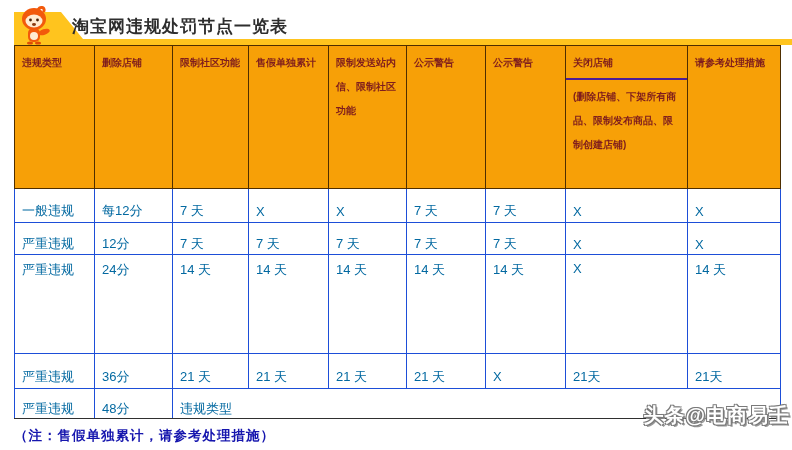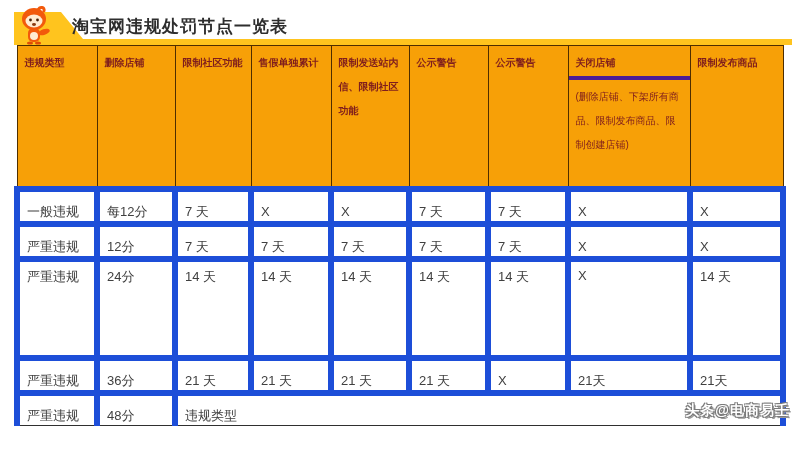--- a/index.html
+++ b/index.html
@@ -15,35 +15,35 @@
             color:#2e2e2e; letter-spacing:1px; z-index:2; }
 
   
   table { margin-left:14px; width:766px; border-collapse:collapse; table-layout:fixed;
           border:1px solid #2f2f2f; }
   thead th { background:#F7A007; color:#7f1d1d; font-size:10px; font-weight:bold;
              text-align:left; vertical-align:top; height:143px;
              padding:5px 6px 0 7px; line-height:24px; border:1px solid #4e2e00; }
   thead tr { border-top:1px solid #2f2f2f; }
   th.closeshop { padding:0; }
-  .cs-label { height:34px; line-height:24px; padding:5px 7px 0; border-bottom:4px solid #4c1d95; }
-  .cs-note  { padding:5px 7px 0; line-height:24px; font-weight:normal; }
-  tbody td { font-size:13px; color:#404040; padding:11px 4px 0 7px; border:6px solid #1d4ed8;
+  .cs-label { height:34px; line-height:24px; padding:5px 7px 0; border-bottom:2px solid #4c1d95; }
+  .cs-note  { padding:5px 7px 0; line-height:24px; font-weight:bold; }
+  tbody td { font-size:13px; color:#0369a1; padding:11px 4px 0 7px; border:1px solid #1d4ed8;
              vertical-align:middle; background:#fff; }
   tr.r1 { height:34px; } tr.r2 { height:32px; }
   tr.r3 { height:99px; } tr.r3 td { vertical-align:top; padding-top:6px; }
   tr.r4 { height:35px; } tr.r5 { height:30px; }
   tbody tr:last-child td { border-bottom:1px solid #2f2f2f; }
 
   
   .footnote { margin:8px 0 0 14px; color:#1616AE; font-size:13.5px; font-weight:bold;
               letter-spacing:1px; }
 
   
-  .watermark { position:absolute; right:2px; top:402px; font-size:14px; font-weight:bold;
+  .watermark { position:absolute; right:2px; top:402px; font-size:20px; font-weight:bold;
                color:#fff; letter-spacing:1px; z-index:3;
                text-shadow:-1px -1px 0 #7a7a7a, 1px -1px 0 #7a7a7a, -1px 1px 0 #7a7a7a,
                            1px 1px 0 #7a7a7a, 2px 2px 0 #9a9a9a; }
 </style>
 </head>
 <body>
 
 <div class="page">
 
   <div class="topbar">
@@ -82,21 +82,21 @@
         <th>删除店铺</th>
         <th>限制社区功能</th>
         <th>售假单独累计</th>
         <th>限制发送站内信、限制社区功能</th>
         <th>公示警告</th>
         <th>公示警告</th>
         <th class="closeshop">
           <div class="cs-label">关闭店铺</div>
           <div class="cs-note">(删除店铺、下架所有商品、限制发布商品、限制创建店铺)</div>
         </th>
-        <th>限制发布商品</th>
+        <th>请参考处理措施</th>
       </tr>
     </thead>
     <tbody>
       <tr class="r1">
         <td>一般违规</td>
         <td>每12分</td>
         <td>7 天</td>
         <td>X</td>
         <td>X</td>
         <td>7 天</td>
@@ -138,16 +138,17 @@
         <td>21天</td>
       </tr>
       <tr class="r5">
         <td>严重违规</td>
         <td>48分</td>
         <td colspan="7">违规类型</td>
       </tr>
     </tbody>
   </table>
 
+  <div class="footnote">（注：售假单独累计，请参考处理措施）</div>
 
   <div class="watermark">头条@电商易壬</div>
 
 </div>
 
 </body></html>

